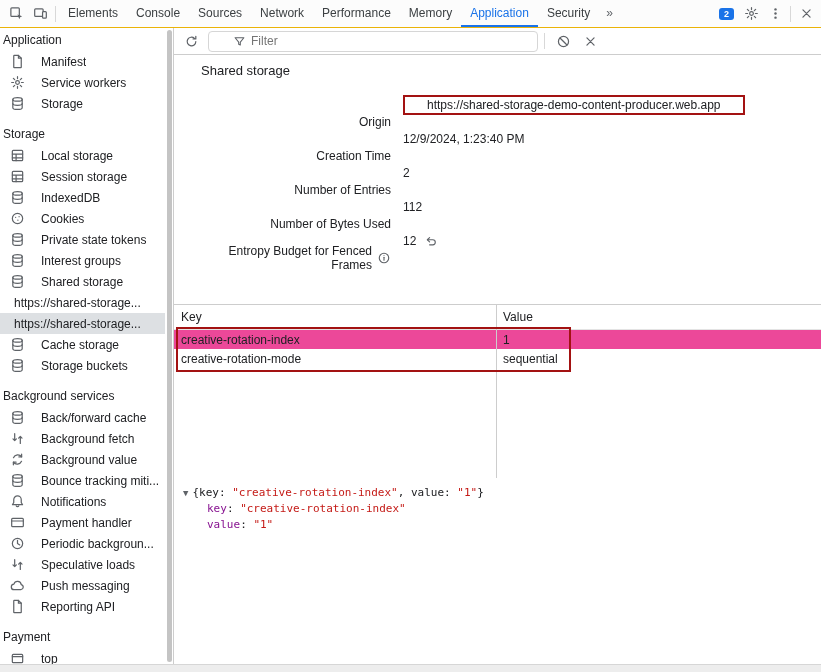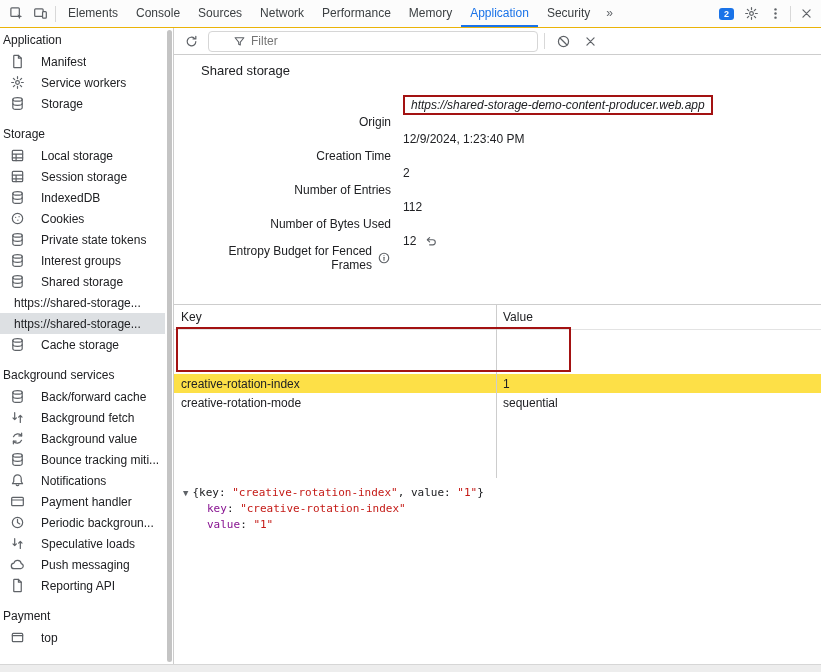--- a/index.html
+++ b/index.html
@@ -42,31 +42,31 @@
   .filter-box svg{width:13px;height:13px;flex:none;}
   .filter-box input{border:0;outline:0;padding:0;flex:1;background:transparent;
                     font:12px "Liberation Sans","DejaVu Sans",sans-serif;color:#202124;}
 
   #content{padding:8px 0 0 27px;}
   #content h2{font-size:13px;font-weight:500;margin:0 0 10px;color:#202124;}
   .frow{display:flex;align-items:center;height:34px;}
   .flabel{width:190px;flex:none;display:flex;align-items:center;justify-content:flex-end;gap:5px;text-align:right;margin-top:33px;}
   .flabel .icon svg,.fvalue .icon svg{width:14px;height:14px;display:block;}
   .fvalue{margin-left:12px;display:flex;align-items:center;gap:8px;}
-  .fvalue .val.annotated{border:2px solid var(--annotation,#a31212);padding:1px 6px;font-style:italic;}
+  .fvalue .val.annotated{border:2px solid var(--annotation,#a31212);padding:1px 22px;}
 
   
   #datagrid{position:absolute;top:276px;left:0;right:0;height:173px;border-top:1px solid #cdcdcd;
             border-bottom:1px solid #cdcdcd;overflow:hidden;background:#fff;}
   #dg-divider{position:absolute;top:0;bottom:0;left:322px;width:1px;background:#cdcdcd;}
   .dg-header{height:24px;display:flex;align-items:center;border-bottom:1px solid #e3e3e3;}
   .dg-cell1{width:322px;flex:none;padding-left:7px;box-sizing:border-box;white-space:nowrap;overflow:hidden;}
   .dg-cell2{flex:1;padding-left:7px;white-space:nowrap;overflow:hidden;}
   .dg-row{height:19px;display:flex;align-items:center;}
-  .dg-row.selected{background:#fde047;margin-top:44px;}
+  .dg-row.selected{background:#ec4899;}
 
   
   #preview{position:absolute;top:450px;left:0;right:0;bottom:7px;padding:7px 0 0 9px;
            font-family:"DejaVu Sans Mono",monospace;font-size:11px;line-height:16px;background:#fff;}
   .exp{font-size:9px;color:#5f6368;margin-right:4px;cursor:default;}
   .tok-string{color:var(--string,#c41a16);}
   .prop-line{margin-left:24px;}
   .prop-name{color:var(--property,#881391);}
   .prop-value{color:var(--string,#c41a16);}
 
@@ -243,20 +243,30 @@
         <div class="item">
           <span class="icon">
             <svg viewBox="0 0 16 16" fill="none" stroke="#5f6368" stroke-width="1.3" stroke-linecap="round" stroke-linejoin="round">
               <ellipse cx="8" cy="3.6" rx="5" ry="1.9"></ellipse>
               <path d="M3 3.6v8.8c0 1 2.2 1.9 5 1.9s5-.9 5-1.9V3.6"></path>
               <path d="M3 8c0 1 2.2 1.9 5 1.9S13 9 13 8"></path>
             </svg>
           </span>
           <span class="lbl">Cache storage</span>
         </div>
+        <div class="item">
+          <span class="icon">
+            <svg viewBox="0 0 16 16" fill="none" stroke="#5f6368" stroke-width="1.3" stroke-linecap="round" stroke-linejoin="round">
+              <ellipse cx="8" cy="3.6" rx="5" ry="1.9"></ellipse>
+              <path d="M3 3.6v8.8c0 1 2.2 1.9 5 1.9s5-.9 5-1.9V3.6"></path>
+              <path d="M3 8c0 1 2.2 1.9 5 1.9S13 9 13 8"></path>
+            </svg>
+          </span>
+          <span class="lbl">Storage buckets</span>
+        </div>
       </div>
       <div class="section">
         <div class="section-title">Background services</div>
         <div class="item">
           <span class="icon">
             <svg viewBox="0 0 16 16" fill="none" stroke="#5f6368" stroke-width="1.3" stroke-linecap="round" stroke-linejoin="round">
               <ellipse cx="8" cy="3.6" rx="5" ry="1.9"></ellipse>
               <path d="M3 3.6v8.8c0 1 2.2 1.9 5 1.9s5-.9 5-1.9V3.6"></path>
               <path d="M3 8c0 1 2.2 1.9 5 1.9S13 9 13 8"></path>
             </svg>

